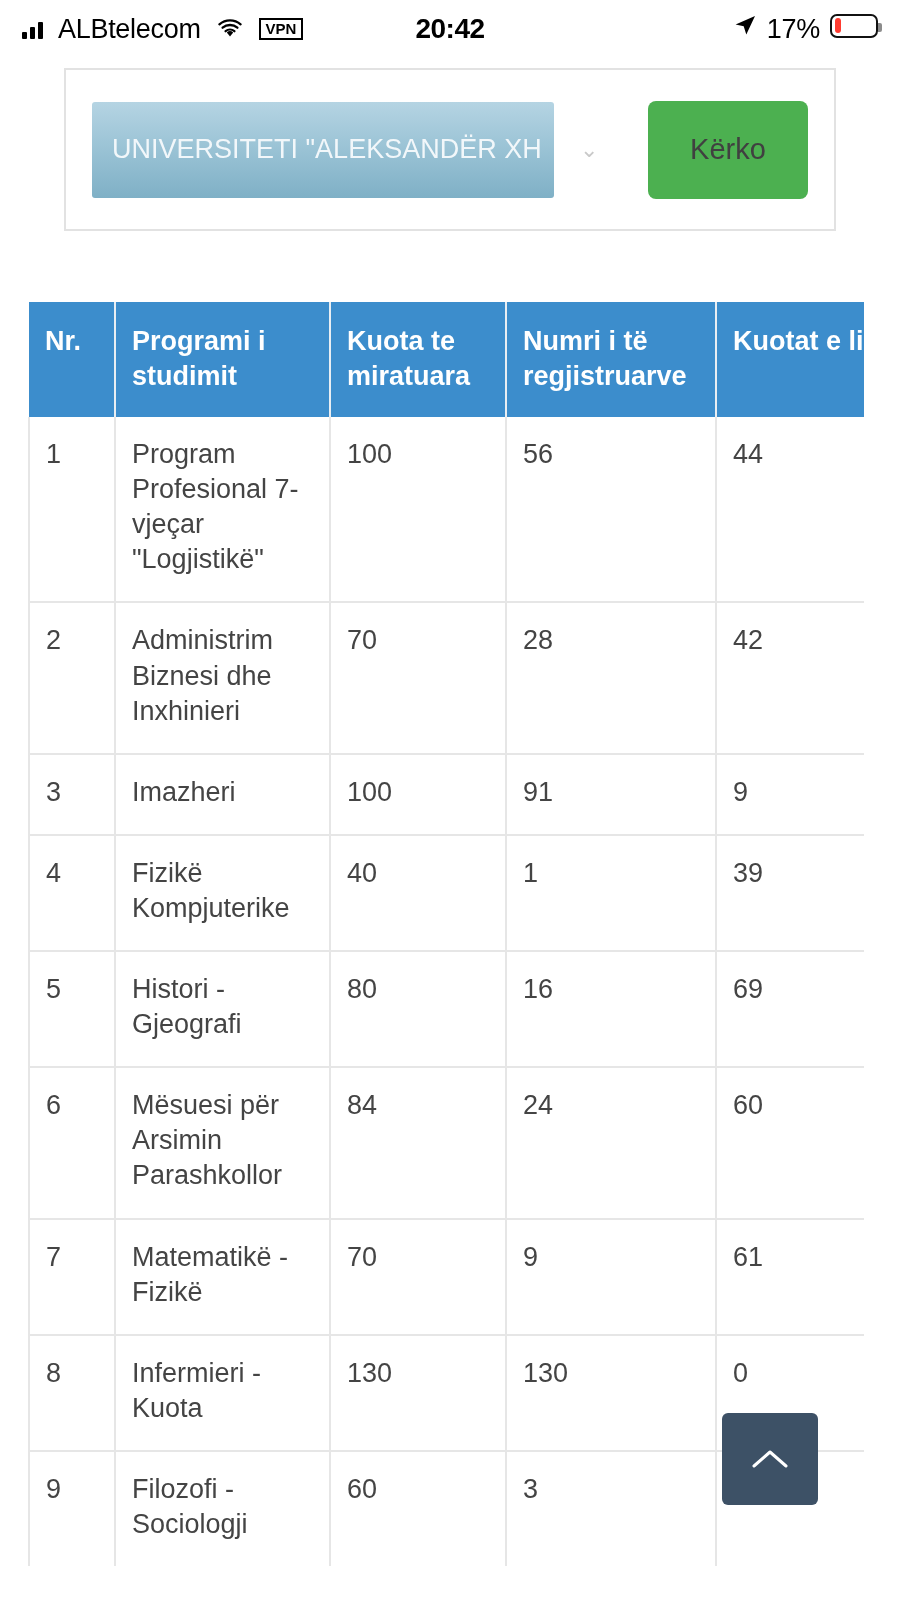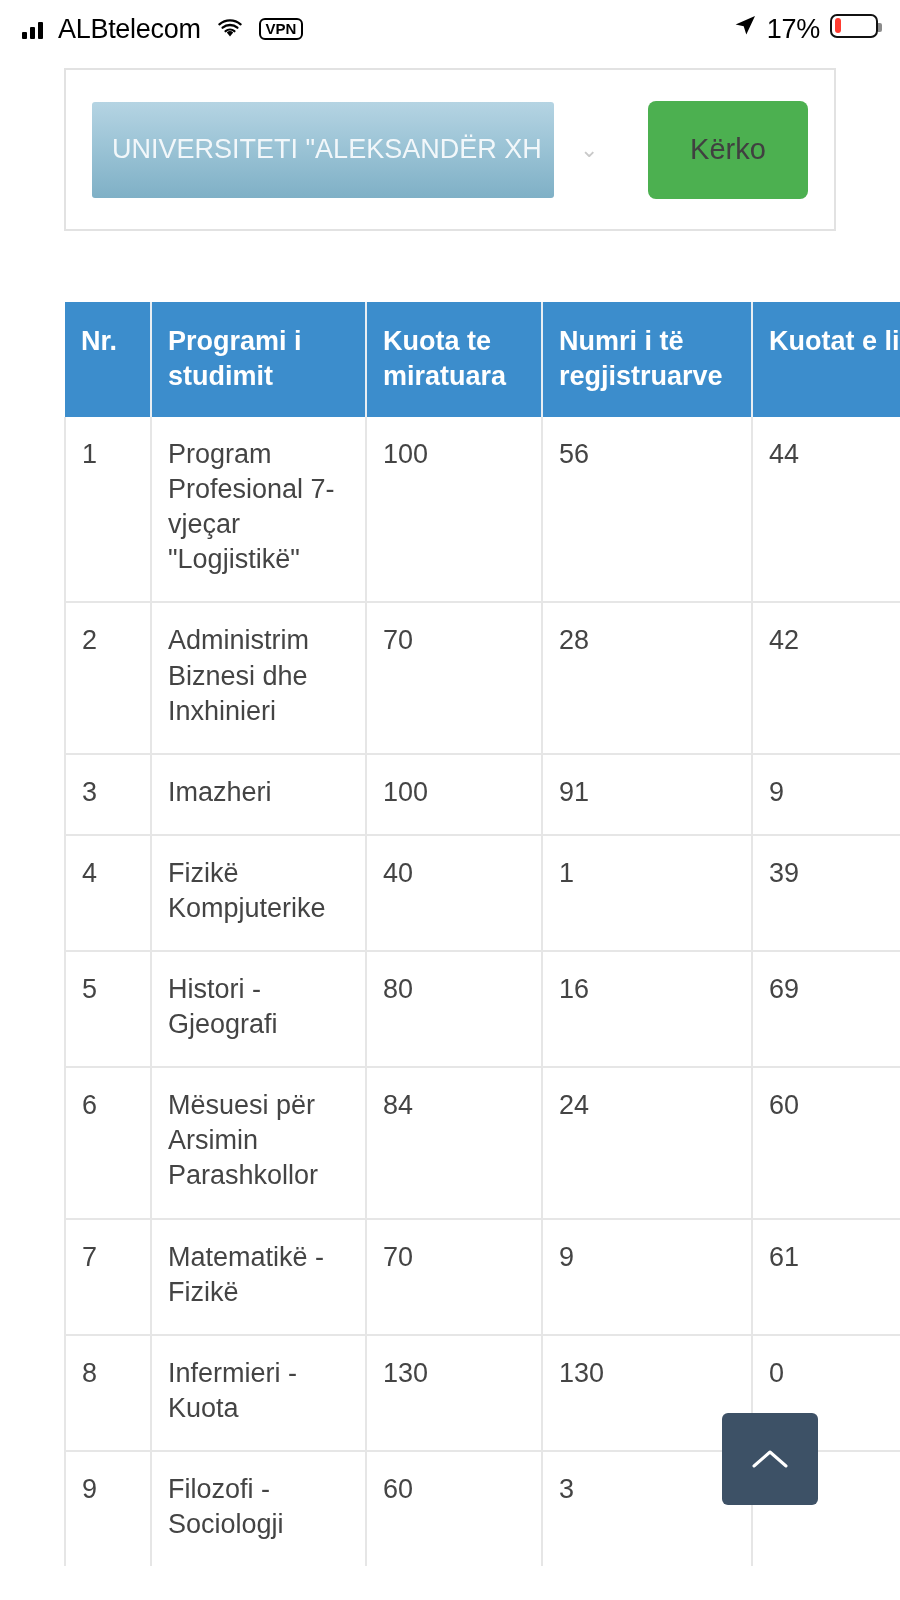--- a/index.html
+++ b/index.html
@@ -44,21 +44,21 @@
   .signal-bars i:nth-child(3) { height: 17px; }
   .carrier {
     font-size: 27px;
     font-weight: 500;
     letter-spacing: -0.3px;
     color: #000;
   }
   .wifi-icon { width: 28px; height: 22px; display:block; }
   .vpn-badge {
     border: 2.5px solid #000;
-    border-radius: 6px;
+    border-radius: 0;
     font-size: 15px;
     font-weight: 700;
     padding: 1px 5px 2px;
     line-height: 1;
     letter-spacing: 0px;
   }
   .status-time {
     position: absolute;
     left: 0; right: 0;
     text-align: center;
@@ -154,21 +154,21 @@
     font-size: 29px;
     font-family: "Liberation Sans", sans-serif;
     display: flex;
     align-items: center;
     justify-content: center;
     cursor: pointer;
   }
 
   
   .table-wrap {
-    margin: 71px 0 0 64px;
+    margin: 71px 0 0 28px;
     width: 836px;
     overflow: hidden;
   }
   table.quota-table {
     border-collapse: collapse;
     width: 884px;
     table-layout: fixed;
     font-size: 27px;
     color: #3d3d3d;
   }
@@ -233,20 +233,21 @@
       <svg class="wifi-icon" viewBox="0 0 28 20">
         <path d="M14 17.5l3.2-4.1a5 5 0 0 0-6.4 0L14 17.5z" fill="#000"></path>
         <path d="M6.6 8.7a11.5 11.5 0 0 1 14.8 0" stroke="#000" stroke-width="2.3" fill="none" stroke-linecap="round"></path>
         <path d="M9.6 12.2a7 7 0 0 1 8.8 0" stroke="#000" stroke-width="2.3" fill="none" stroke-linecap="round"></path>
         <path d="M3.4 5.3a16 16 0 0 1 21.2 0" stroke="#000" stroke-width="2.3" fill="none" stroke-linecap="round"></path>
       </svg>
     </span>
     <span class="vpn-badge">VPN</span>
   </div>
 
+  <div class="status-time">20:42</div>
 
   <div class="status-right">
     <span>
       <svg class="loc-arrow" viewBox="0 0 24 24">
         <path d="M22 2L2.6 10.4l8.1 1.8 2.6 8.4L22 2z" fill="#000"></path>
       </svg>
     </span>
     <span class="battery-pct">17%</span>
     <span class="battery">
       <span class="fill" style="width: 17%;"></span>

